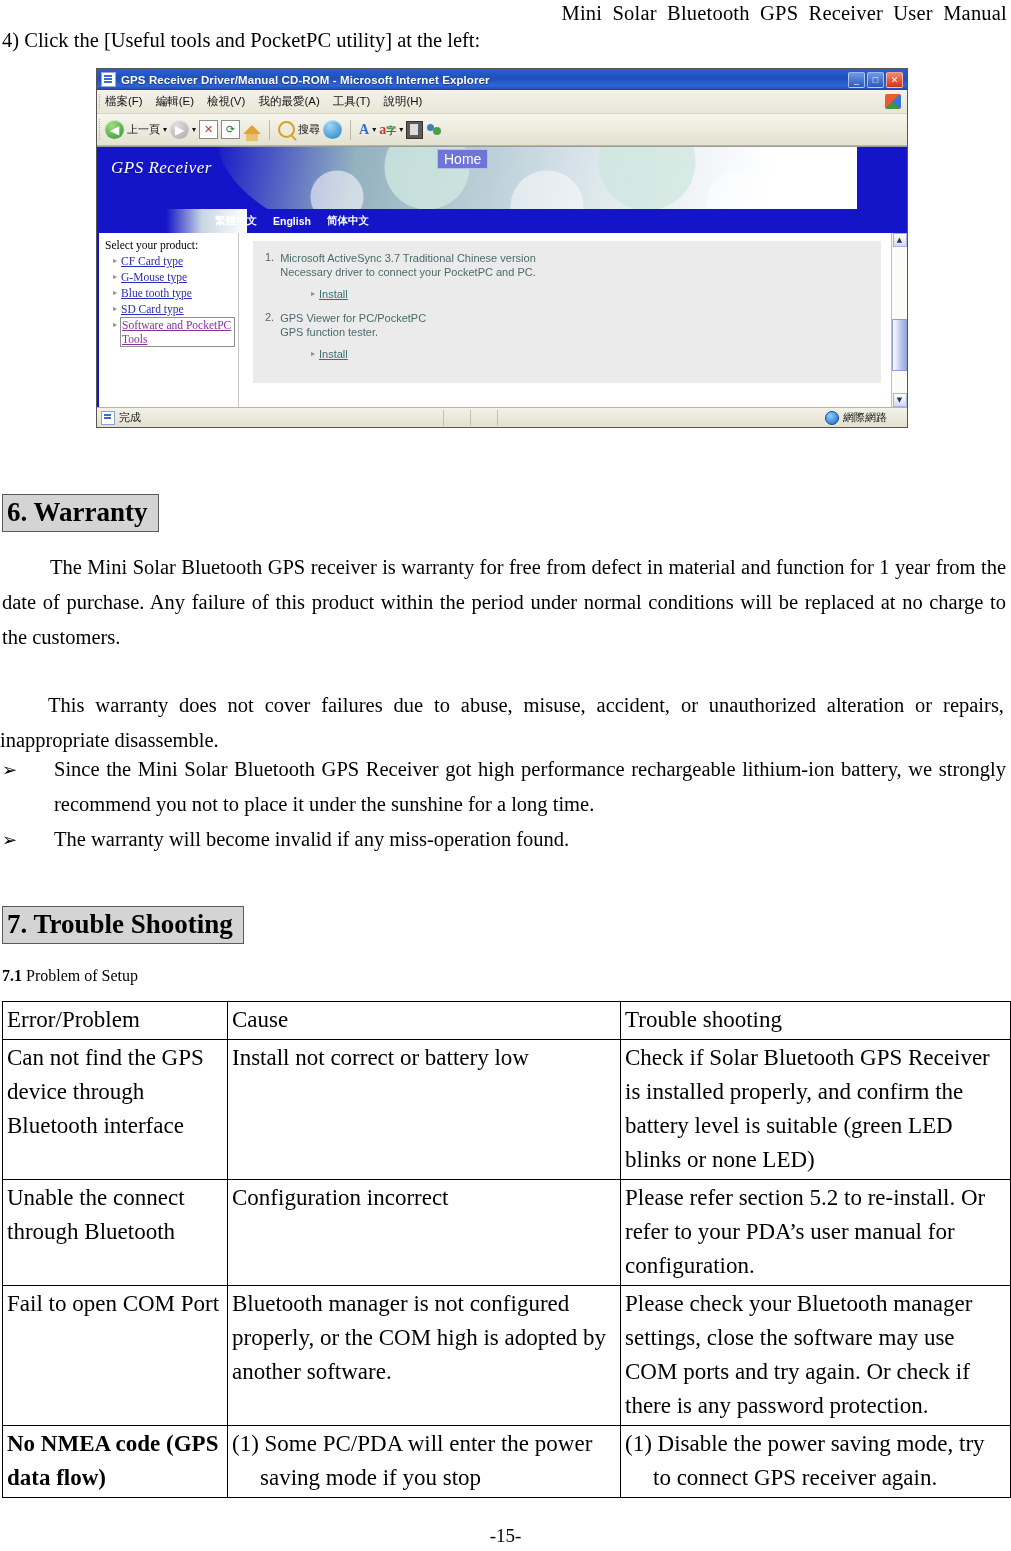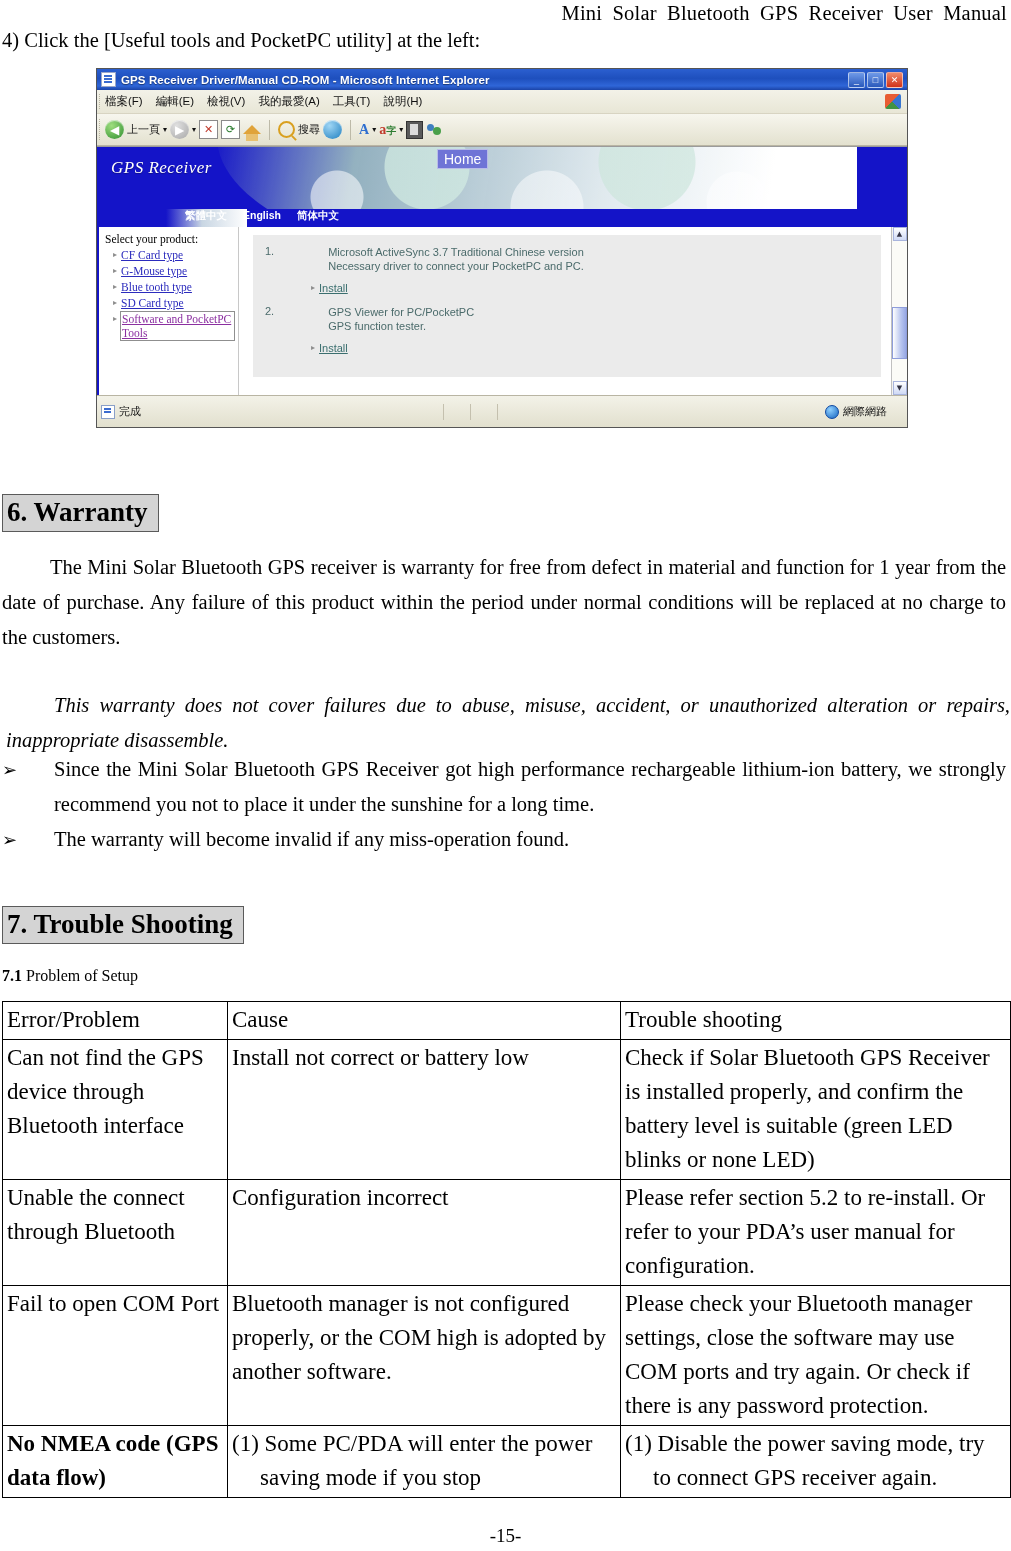--- a/index.html
+++ b/index.html
@@ -270,24 +270,24 @@
   .home-tab {
     position:absolute; left:340px; top:2px;
     background:#6f74d6; color:#fff;
     font-family:"Liberation Sans", sans-serif;
     font-size:14px; padding:1px 6px;
     border:1px solid #b9bbe8;
     z-index: 4;
   }
   
   .ie-langbar {
-    height: 18px;
+    height: 24px;
     background: #1414c8;
-    display:flex; align-items:flex-start;
-    padding-left: 88px;
+    display:flex; align-items:center;
+    padding-left: 118px;
     box-sizing: border-box;
     gap: 16px;
     position:relative;
   }
   .ie-langbar::before{
     content:"";position:absolute;left:0;top:0;bottom:0;width:150px;
     background: linear-gradient(90deg,#1414c8 0 46%, rgba(220,235,230,.9) 70%, #ffffff 100%);
   }
   .lang-link {
     color:#ffffff;
@@ -356,21 +356,21 @@
     padding: 10px 12px 12px 12px;
     box-sizing:border-box;
     font-family:"Liberation Sans", sans-serif;
     color:#4b6b6b;
     font-size:11px;
     width: 100%;
     height: 142px;
   }
   .panel-item { display:flex; gap:6px; margin-bottom:4px; }
   .panel-num { flex:0 0 auto; }
-  .panel-lines { line-height: 14px; margin-left: 48px; }
+  .panel-lines { line-height: 14px; }
   .install-row {
     display:flex; align-items:center; gap:4px;
     margin: 8px 0 10px 46px;
   }
   .install-link {
     color:#3b6f6f; text-decoration: underline;
     font-family:"Liberation Sans", sans-serif;
     font-size:11px;
   }
   .scroll-col {
@@ -393,21 +393,21 @@
   }
   .scroll-track { flex:1; width:100%; background:#fbfbf7; }
   .scroll-thumb {
     position:absolute; left:0; right:0; bottom:36px; height:52px;
     background: linear-gradient(90deg,#ffffff,#b9c6ef 60%,#97a8e4);
     border:1px solid #8e9ddb;
     box-sizing:border-box;
   }
   
   .ie-statusbar {
-    height: 32px;
+    height: 20px;
     background: linear-gradient(180deg,#f3f2e8,#e2e0ce);
     border-top: 1px solid #b9b5a3;
     display:flex; align-items:center;
     font-family:"Liberation Sans", sans-serif;
     font-size: 11px; color:#111;
     padding: 0 4px;
     box-sizing:border-box;
     gap: 4px;
   }
   .status-ico {
@@ -684,21 +684,21 @@
 
     </div>
   </div>
 
   <div class="h-section" style="top:494px; left:2px;">6. Warranty</div>
 
   <div class="para" style="top:550px; left:2px; width:1004px;">
     <span class="indent"></span><span>The Mini Solar Bluetooth GPS receiver is warranty for free from defect in material and function for 1 year from the date of purchase. Any failure of this product within the period under normal conditions will be replaced at no charge to the customers.</span>
   </div>
 
-  <div class="para" style="top:688px; left:6px; width:1004px;font-style:italic;">
+  <div class="para" style="top:688px; left:0; width:1004px;">
     <span class="indent"></span><span>This warranty does not cover failures due to abuse, misuse, accident, or unauthorized alteration or repairs, inappropriate disassemble.</span>
   </div>
 
   <div class="bullet-para" style="top:752px; left:2px; width:1004px;">
     <span class="bchar">➢</span>
     <span class="btext">Since the Mini Solar Bluetooth GPS Receiver got high performance rechargeable lithium-ion battery, we strongly recommend you not to place it under the sunshine for a long time.</span>
   </div>
 
   <div class="bullet-para" style="top:822px; left:2px; width:1004px;">
     <span class="bchar">➢</span>

